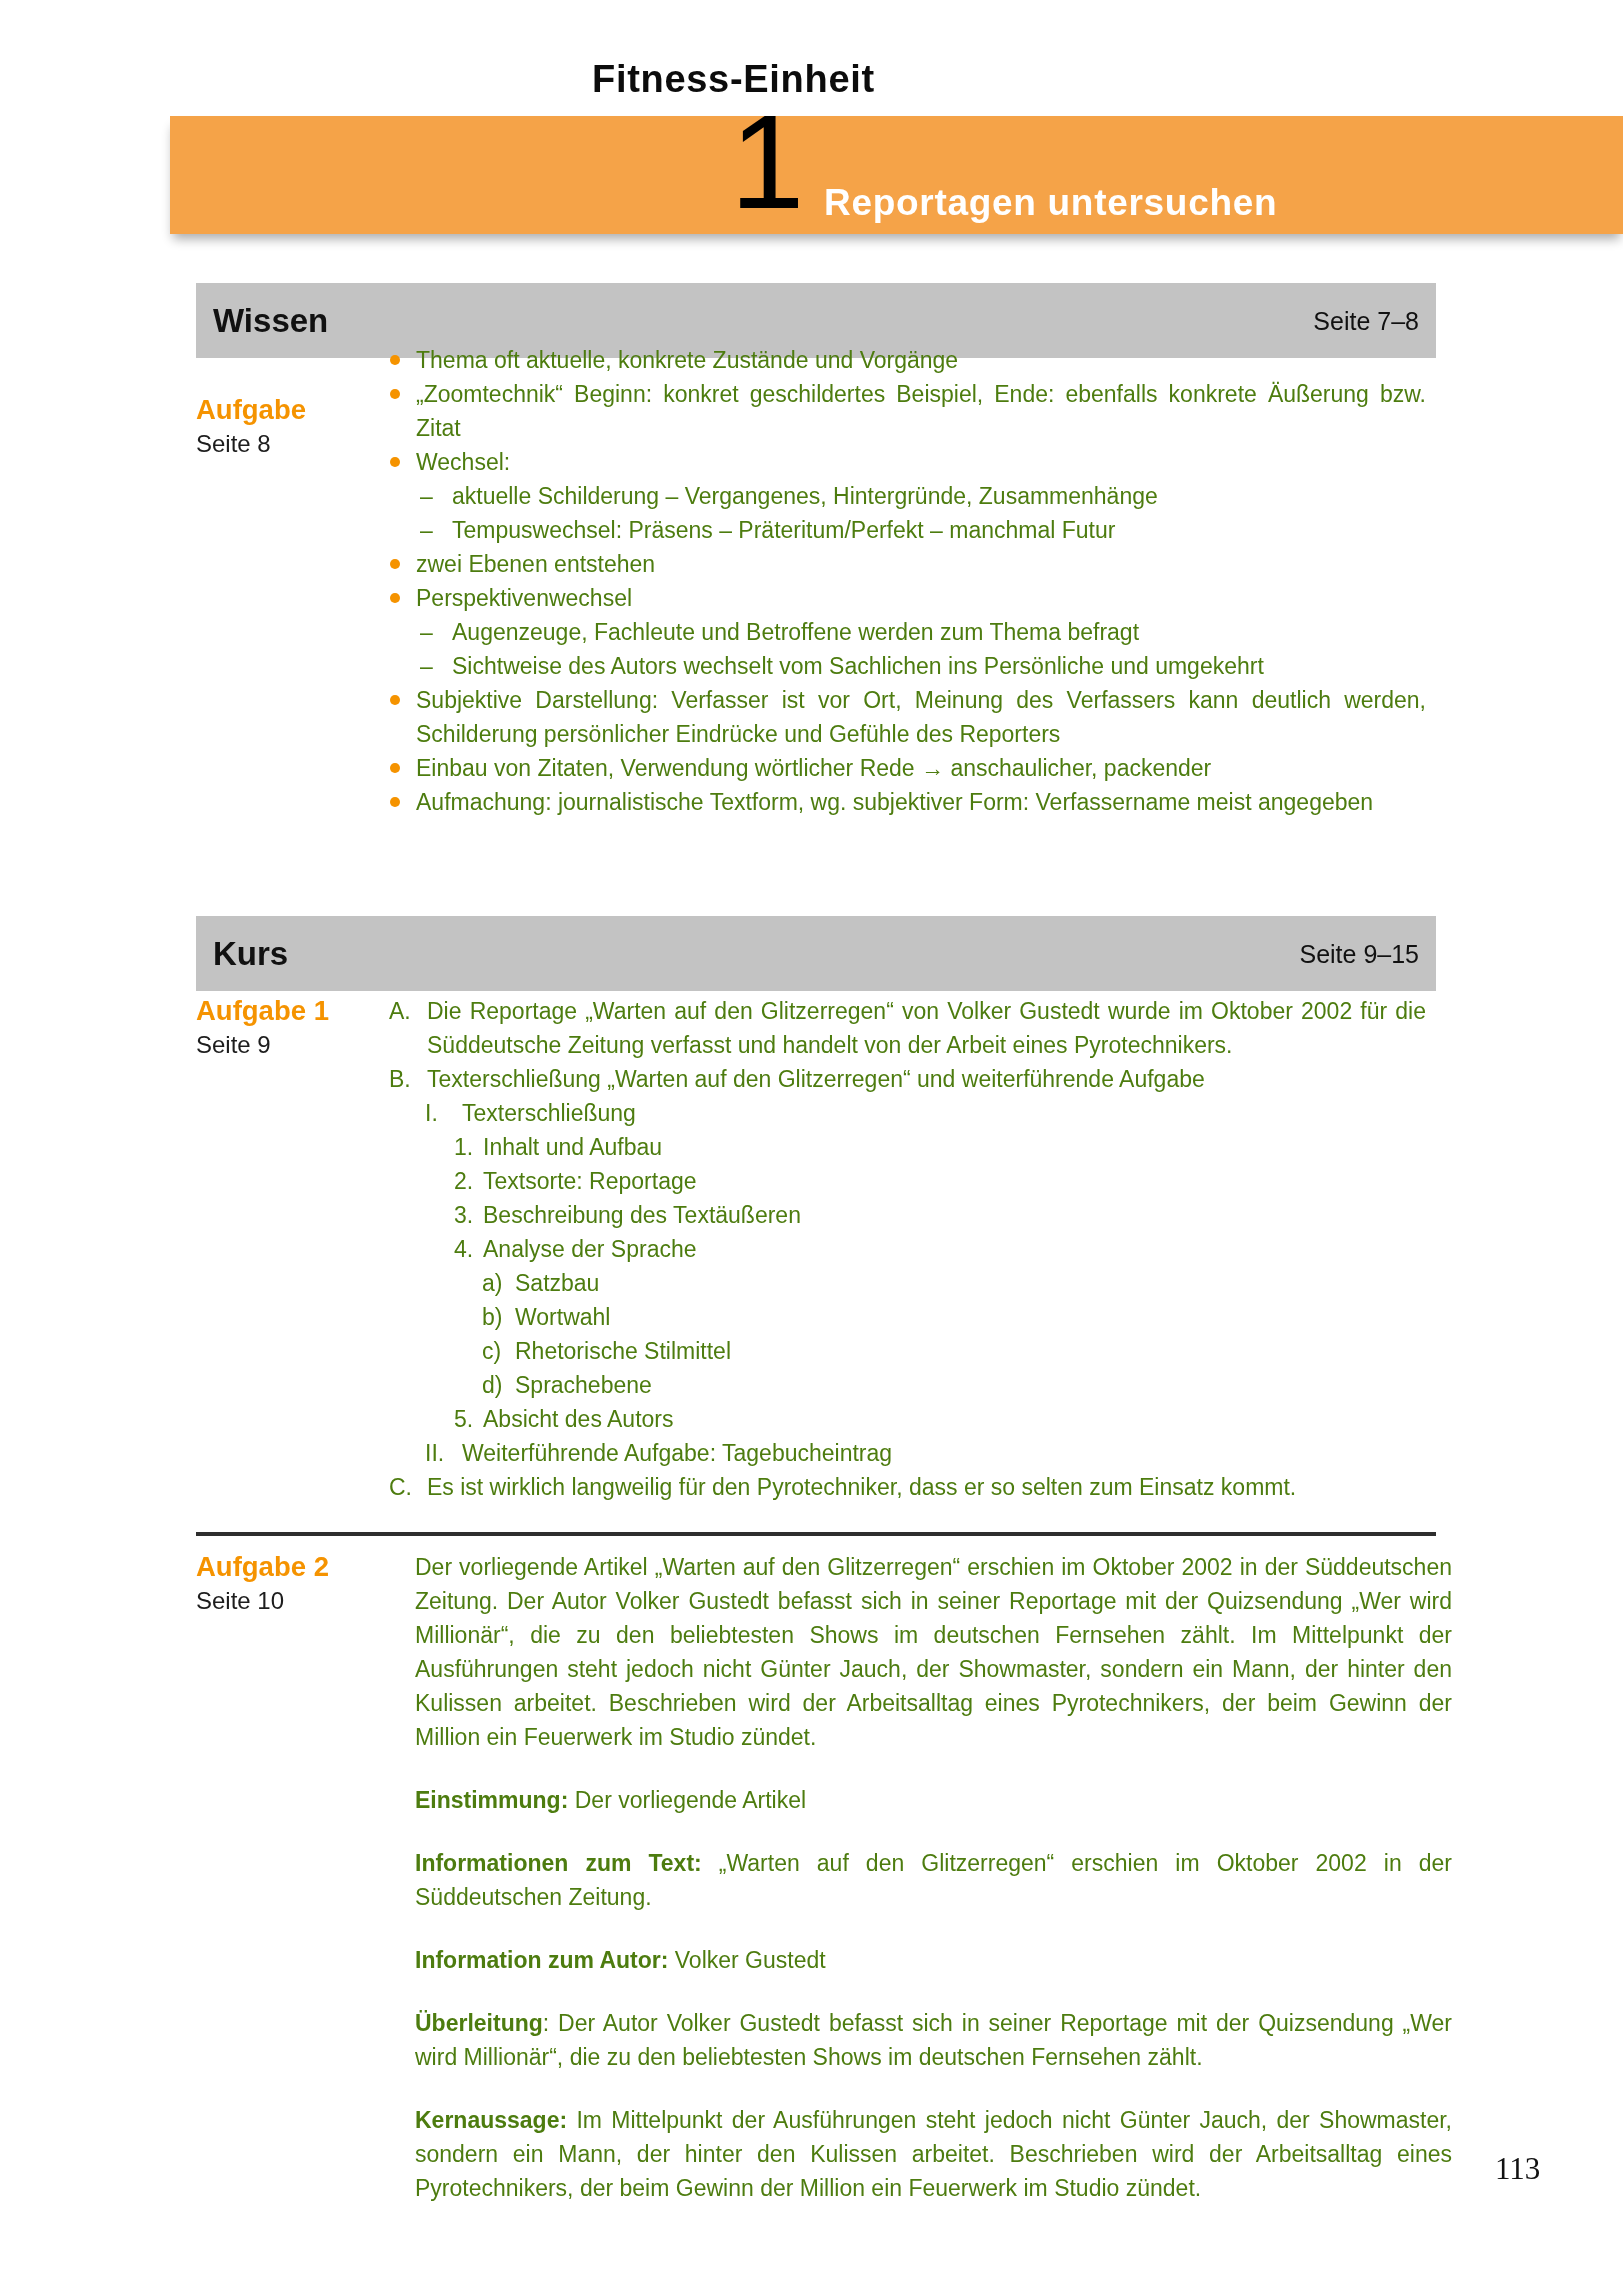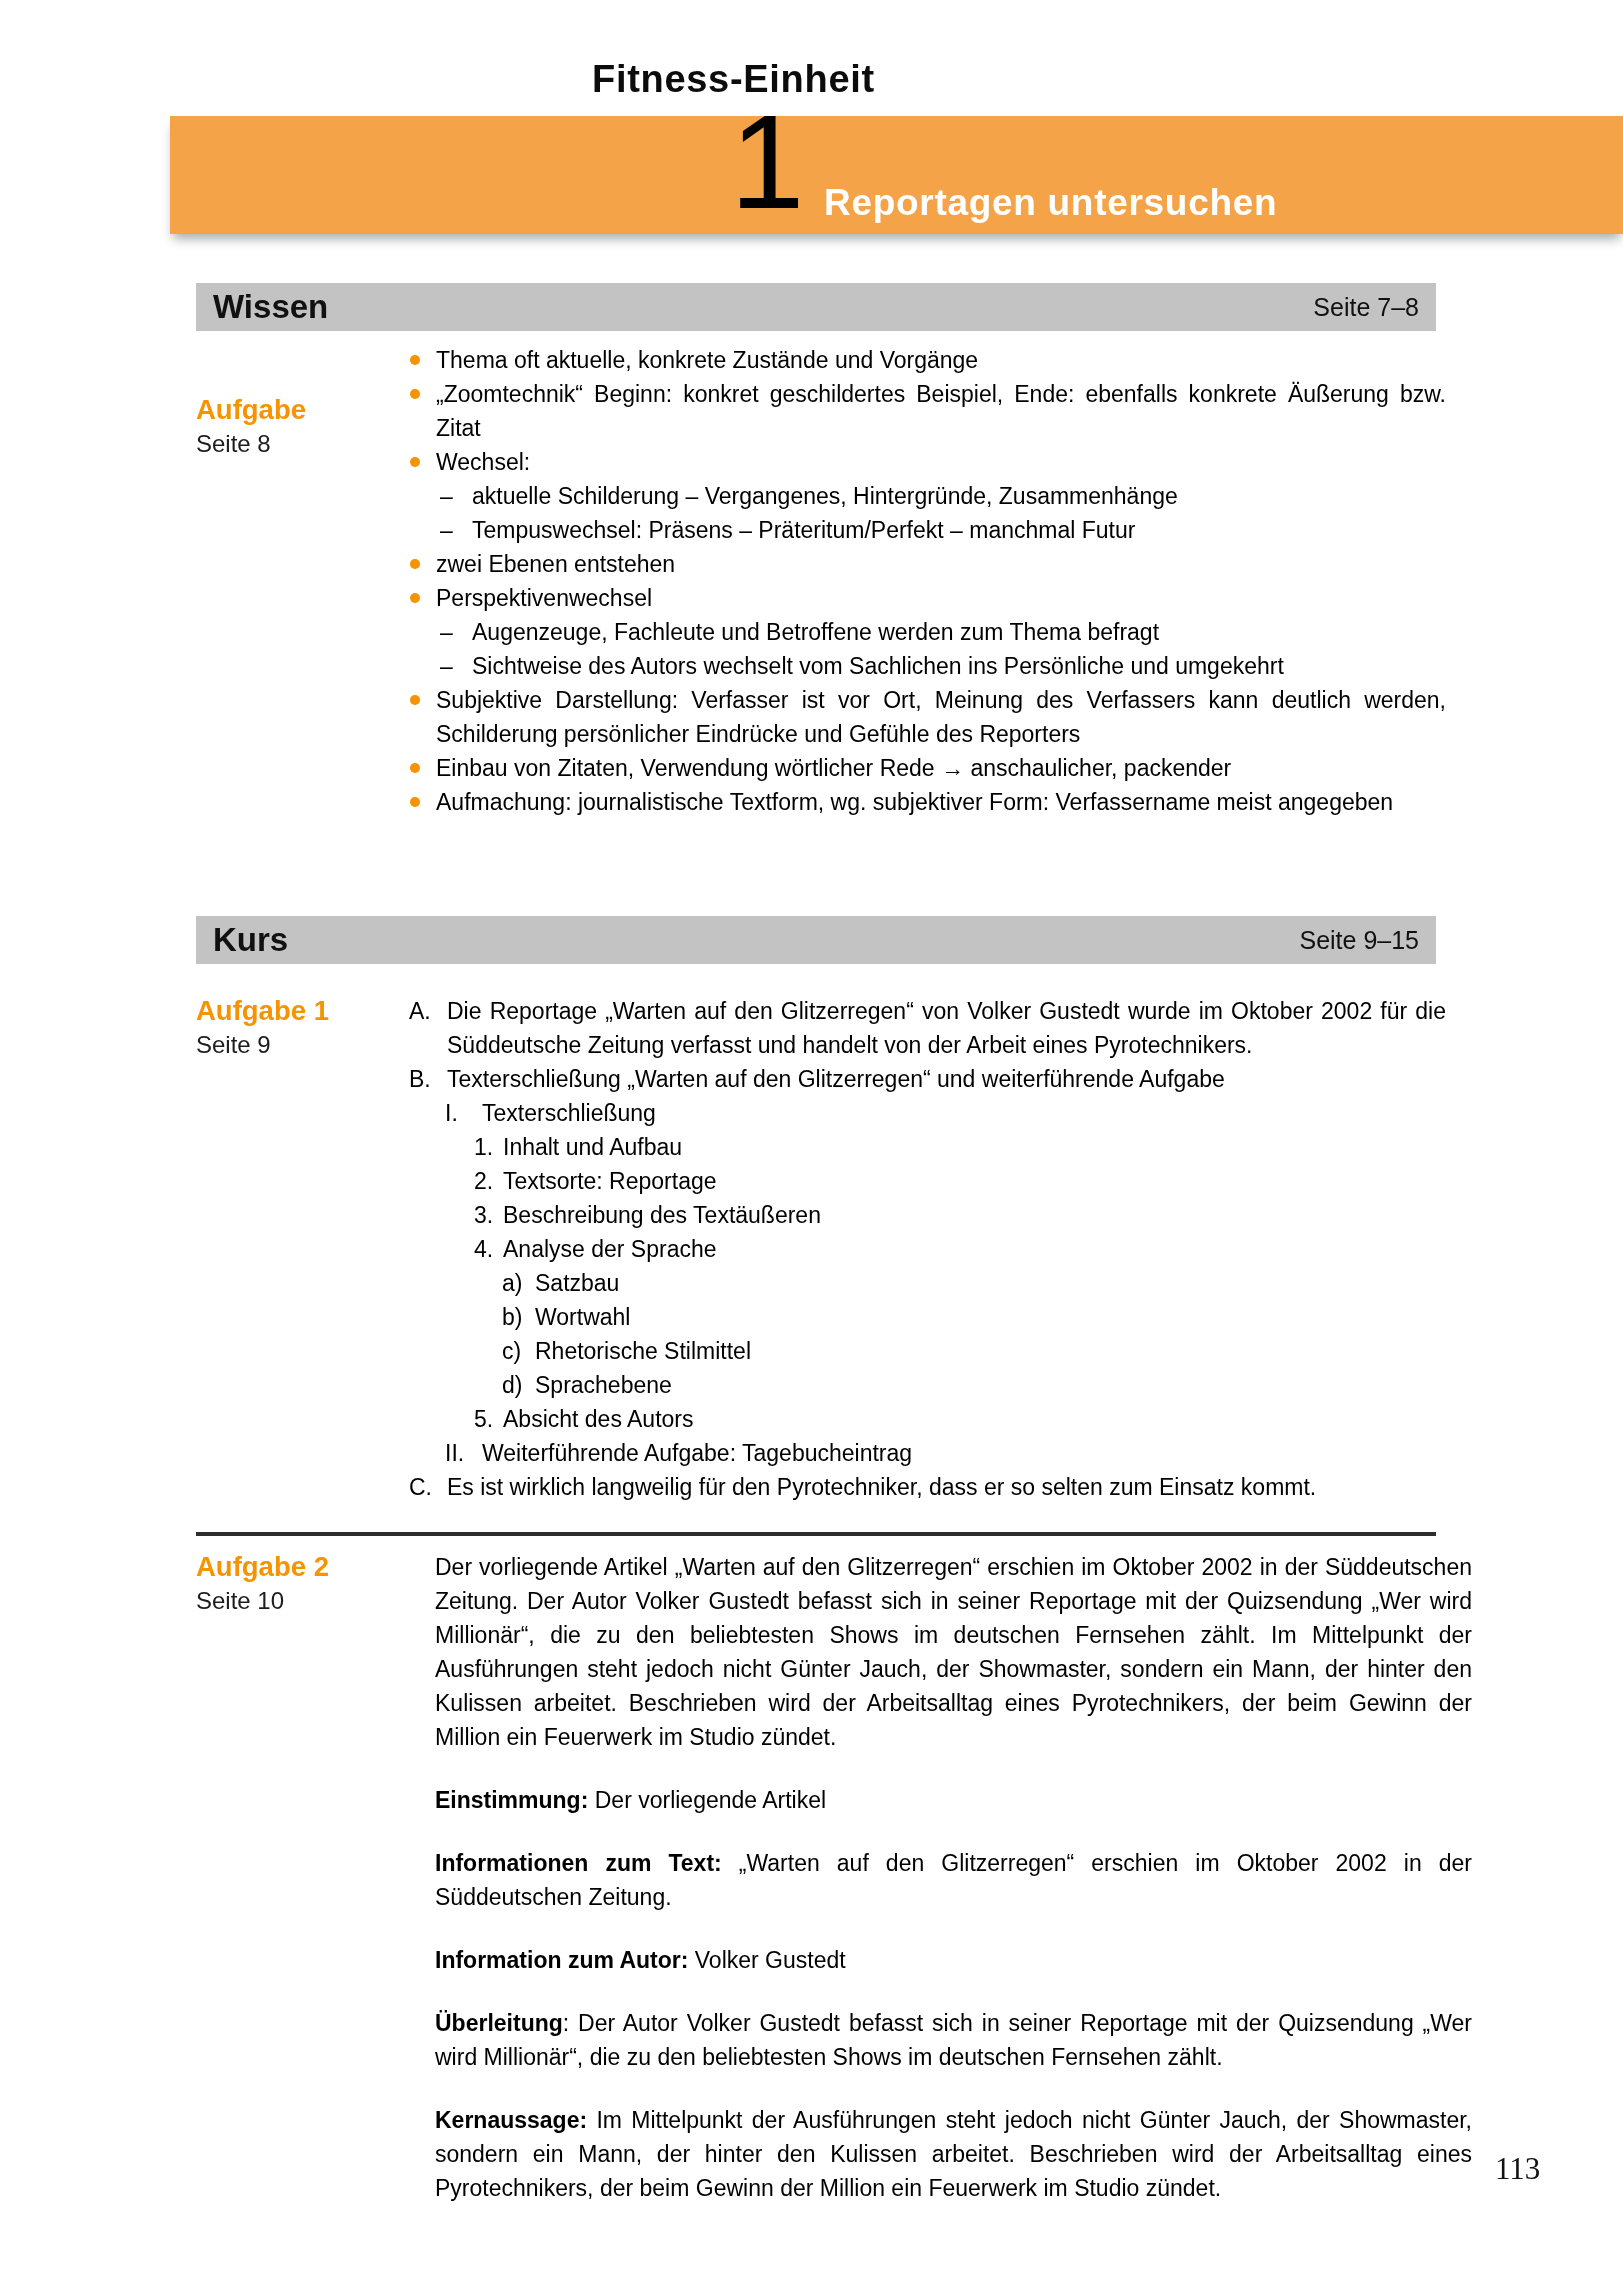--- a/index.html
+++ b/index.html
@@ -13,37 +13,37 @@
         background:var(--orange-banner,#F5A348);
         box-shadow:0 7.9px 10.5px -3.3px rgba(0,0,0,.33);}
   .banner-doc-title{position:absolute;left:26px;top:50%;transform:translateY(-53%);
         font-size:54px;font-weight:700;color:#ffffff;letter-spacing:1.3px;}
   .banner-unit-number{position:absolute;left:560px;bottom:1.3px;font-size:134px;line-height:1.05;
         font-weight:500;color:#000000;}
   .banner-unit-title{position:absolute;left:654px;bottom:10.5px;font-size:37px;font-weight:700;
         color:#ffffff;letter-spacing:0.7px;}
 
   
-  .bar{position:absolute;left:196px;width:1240px;height:48px;background:var(--gray-bar,#C3C3C3);text-decoration:underline;}
+  .bar{position:absolute;left:196px;width:1240px;height:75px;background:var(--gray-bar,#C3C3C3);text-decoration:underline;}
   .bar-title{position:absolute;left:17px;top:50%;transform:translateY(-50%);
         font-size:33px;font-weight:700;color:#111111;}
   .bar-pages{position:absolute;right:17px;top:50%;transform:translateY(-50%);
         font-size:25px;color:#111111;}
   #wissen-bar{top:283px;}
   #kurs-bar{top:916px;}
 
   
   .side-label{position:absolute;left:196px;width:193px;line-height:34px;font-size:24px;color:#1d1d1d;}
   .side-label .task-label{display:block;font-size:27.5px;font-weight:700;color:var(--orange-accent,#F59300);}
   #side-wissen{top:361px;margin-top:32px;}
   #side-aufg1{top:994px;}
   #side-aufg2{top:1550px;}
 
   
-  .content{position:absolute;left:409px;width:1037px;font-size:23px;line-height:34px;color:#000000;}
+  .content{position:absolute;left:389px;width:1037px;font-size:23px;line-height:34px;color:#4d7c0f;}
   #wissen-list{top:343px;}
   #outline{top:994px;}
   #aufg2-block{top:1550px;margin-left:26px;}
 
   
   .bullet-item{position:relative;padding-left:27px;text-align:justify;}
   .bullet-dot{position:absolute;left:1.3px;top:12.4px;width:9.8px;height:9.8px;border-radius:50%;
         background:var(--orange-accent,#F59300);}
   .dash-item{position:relative;margin-left:31px;padding-left:32px;text-align:left;}
   .dash-glyph{position:absolute;left:0;top:0;}

